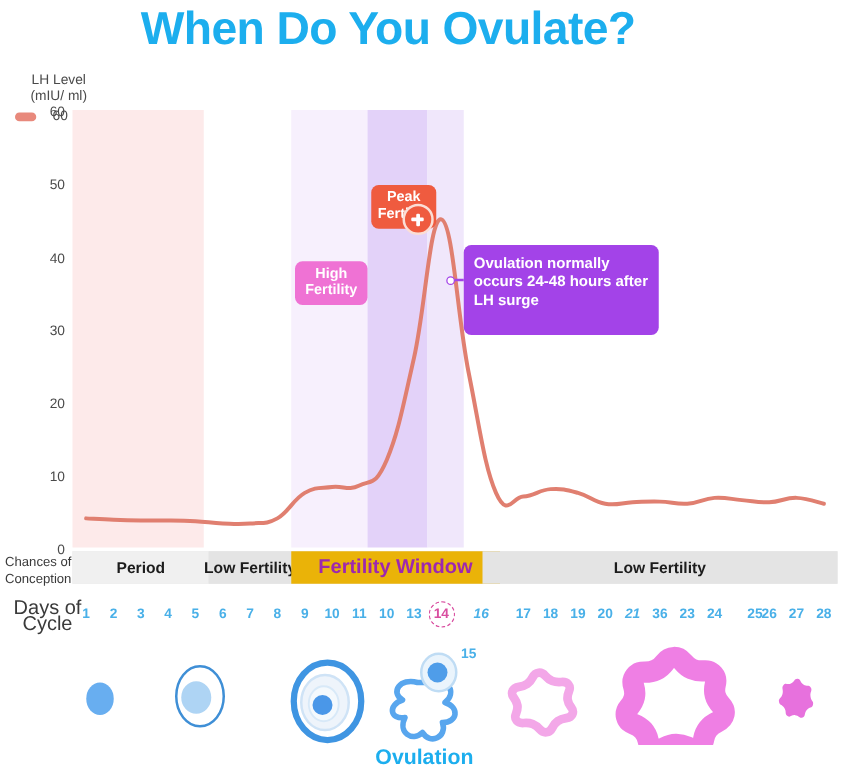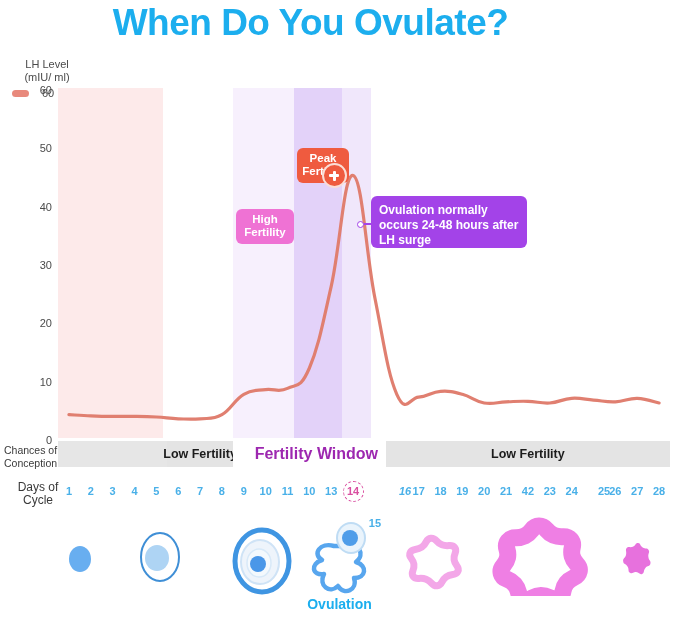--- a/index.html
+++ b/index.html
@@ -29,21 +29,21 @@
   .ytick{position:absolute;right:0;width:52px;text-align:right;
          font-size:11px;color:#4a4a4a;transform:translateY(-50%);}
   #curve{position:absolute;left:0;top:0;width:612px;height:350px;overflow:visible;}
 
   
   .chip{position:absolute;border-radius:6px;color:#ffffff;font-weight:bold;text-align:center;}
   #chip-peak{left:297px;top:120px;width:48px;padding:4px 2px 5px;background:#ef5b3f;
              font-size:11.5px;line-height:13px;margin-top:28px;}
   #chip-high{left:236px;top:209px;width:58px;padding:4px 0 5px;background:#ef72d4;
              font-size:11.5px;line-height:13px;}
-  #chip-note{left:371px;top:196px;width:140px;padding:7px 8px 0;background:#a343e8;
+  #chip-note{left:371px;top:196px;width:140px;padding:7px 8px 20px;background:#a343e8;
              font-size:12px;line-height:15px;text-align:left;font-weight:bold;}
   #note-dot{position:absolute;left:357px;top:221px;width:5px;height:5px;border-radius:50%;
             background:#fff;border:1.5px solid #a343e8;}
   #note-dash{position:absolute;left:364px;top:223px;width:7px;height:2px;background:#a343e8;}
 
   
   #peak-marker{position:absolute;left:322px;top:163px;width:25px;height:25px;border-radius:50%;
                background:#ef5b3f;border:2.5px solid #fbded6;box-sizing:border-box;}
   #peak-marker:before,#peak-marker:after{content:"";position:absolute;background:#fff;border-radius:1px;}
   #peak-marker:before{left:5px;top:9px;width:10px;height:3px;}
@@ -52,32 +52,32 @@
   
   #rowlabel-chances{position:absolute;left:4px;top:444px;width:66px;text-align:left;
                     font-size:10.5px;color:#3a3a3a;line-height:12.5px;}
   #chances-bar{position:absolute;left:58px;top:441px;width:612px;height:26px;background:#e6e6e6;}
   .seg{position:absolute;top:0;height:26px;display:flex;align-items:center;justify-content:center;}
   .seg span{font-size:12.5px;font-weight:bold;color:#1c1c1c;white-space:nowrap;}
   #seg-period{background:#f0f0f0;}
 
   
   #rowlabel-days{position:absolute;left:8px;top:481px;width:60px;text-align:center;
-                 font-size:12px;color:#3a3a3a;line-height:12.5px;}
+                 font-size:16px;color:#3a3a3a;line-height:12.5px;}
   #days{position:absolute;left:58px;top:481px;width:612px;height:28px;}
   .day{position:absolute;top:0;width:22px;text-align:center;font-size:11px;
        color:#49b0e8;font-weight:bold;line-height:20px;}
   .day.active{color:#d94ea0;}
   #day14-ring{position:absolute;width:21px;height:21px;border-radius:50%;
               border:1.6px dashed #d94ea0;box-sizing:border-box;}
 
   
   #cells{position:absolute;left:0;top:516px;width:679px;height:80px;}
   #ovu-label{position:absolute;left:0;top:596px;width:679px;text-align:center;
-             font-size:14px;font-weight:bold;color:#1CAEEE;}
+             font-size:17px;font-weight:bold;color:#1CAEEE;}
 </style>
 </head>
 <body>
 
 <div id="title">When Do You Ovulate?</div>
 
 <div id="legend">
   <div class="lh1">LH Level</div>
   <div class="lh2">(mIU/ ml)</div>
   <div id="legend-row">
@@ -119,24 +119,27 @@
 <div id="note-dot"></div>
 <div id="note-dash"></div>
 <div class="chip" id="chip-note">Ovulation normally occurs 24-48 hours after LH surge</div>
 <div id="peak-marker"></div>
 
 <div id="rowlabel-chances">
   <div>Chances of</div>
   <div>Conception</div>
 </div>
 <div id="chances-bar">
+    <div class="seg" id="seg-period" style="left: 0px; width: 109.286px; background: rgb(240, 240, 240);">
+      <span>Period</span>
+    </div>
     <div class="seg" id="seg-low-fertility-1" style="left: 109.286px; width: 65.5714px; background: rgb(228, 228, 228);">
       <span>Low Fertility</span>
     </div>
-    <div class="seg" id="seg-fertility-window" style="left: 174.857px; width: 167px; background: #ffffff;">
+    <div class="seg" id="seg-fertility-window" style="left: 174.857px; width: 167px; background: #eab308;">
       <span style="color: rgb(157, 39, 176); font-size: 16px;">Fertility Window</span>
     </div>
     <div class="seg" id="seg-low-fertility-2" style="left: 327.857px; width: 284.143px; background: rgb(228, 228, 228);">
       <span>Low Fertility</span>
     </div>
   </div>
 
 <div id="rowlabel-days">
   <div>Days of</div>
   <div>Cycle</div>
@@ -151,27 +154,27 @@
     <div class="day" style="left: 131.071px;">7</div>
     <div class="day" style="left: 152.929px;">8</div>
     <div class="day" style="left: 174.786px;">9</div>
     <div class="day" style="left: 196.643px;">10</div>
     <div class="day" style="left: 218.5px;">11</div>
     <div class="day" style="left: 240.357px;">10</div>
     <div class="day" style="left: 262.214px;">13</div>
     <div class="day active" style="left: 284.071px;">14</div>
     <div id="day14-ring" style="left: 284.571px; top: 0px;"></div>
     <div class="day" style="left: 305.929px; margin-top: 32px;">15</div>
-    <div class="day" style="left: 336px; font-style: italic;">16</div>
+    <div class="day" style="left: 316px; font-style: italic;">16</div>
     <div class="day" style="left: 349.643px;">17</div>
     <div class="day" style="left: 371.5px;">18</div>
     <div class="day" style="left: 393.357px;">19</div>
     <div class="day" style="left: 415.214px;">20</div>
-    <div class="day" style="left: 437.071px;">21</div>
-    <div class="day" style="left: 458.929px;">42</div>
+    <div class="day" style="left: 437.071px; font-style: italic;">21</div>
+    <div class="day" style="left: 458.929px;">36</div>
     <div class="day" style="left: 480.786px;">23</div>
     <div class="day" style="left: 502.643px;">24</div>
     <div class="day" style="left: 535px;">25</div>
     <div class="day" style="left: 546.357px;">26</div>
     <div class="day" style="left: 568.214px;">27</div>
     <div class="day" style="left: 590.071px;">28</div>
   </div>
 
 <svg id="cells" viewBox="0 0 679 80">
     <g>

